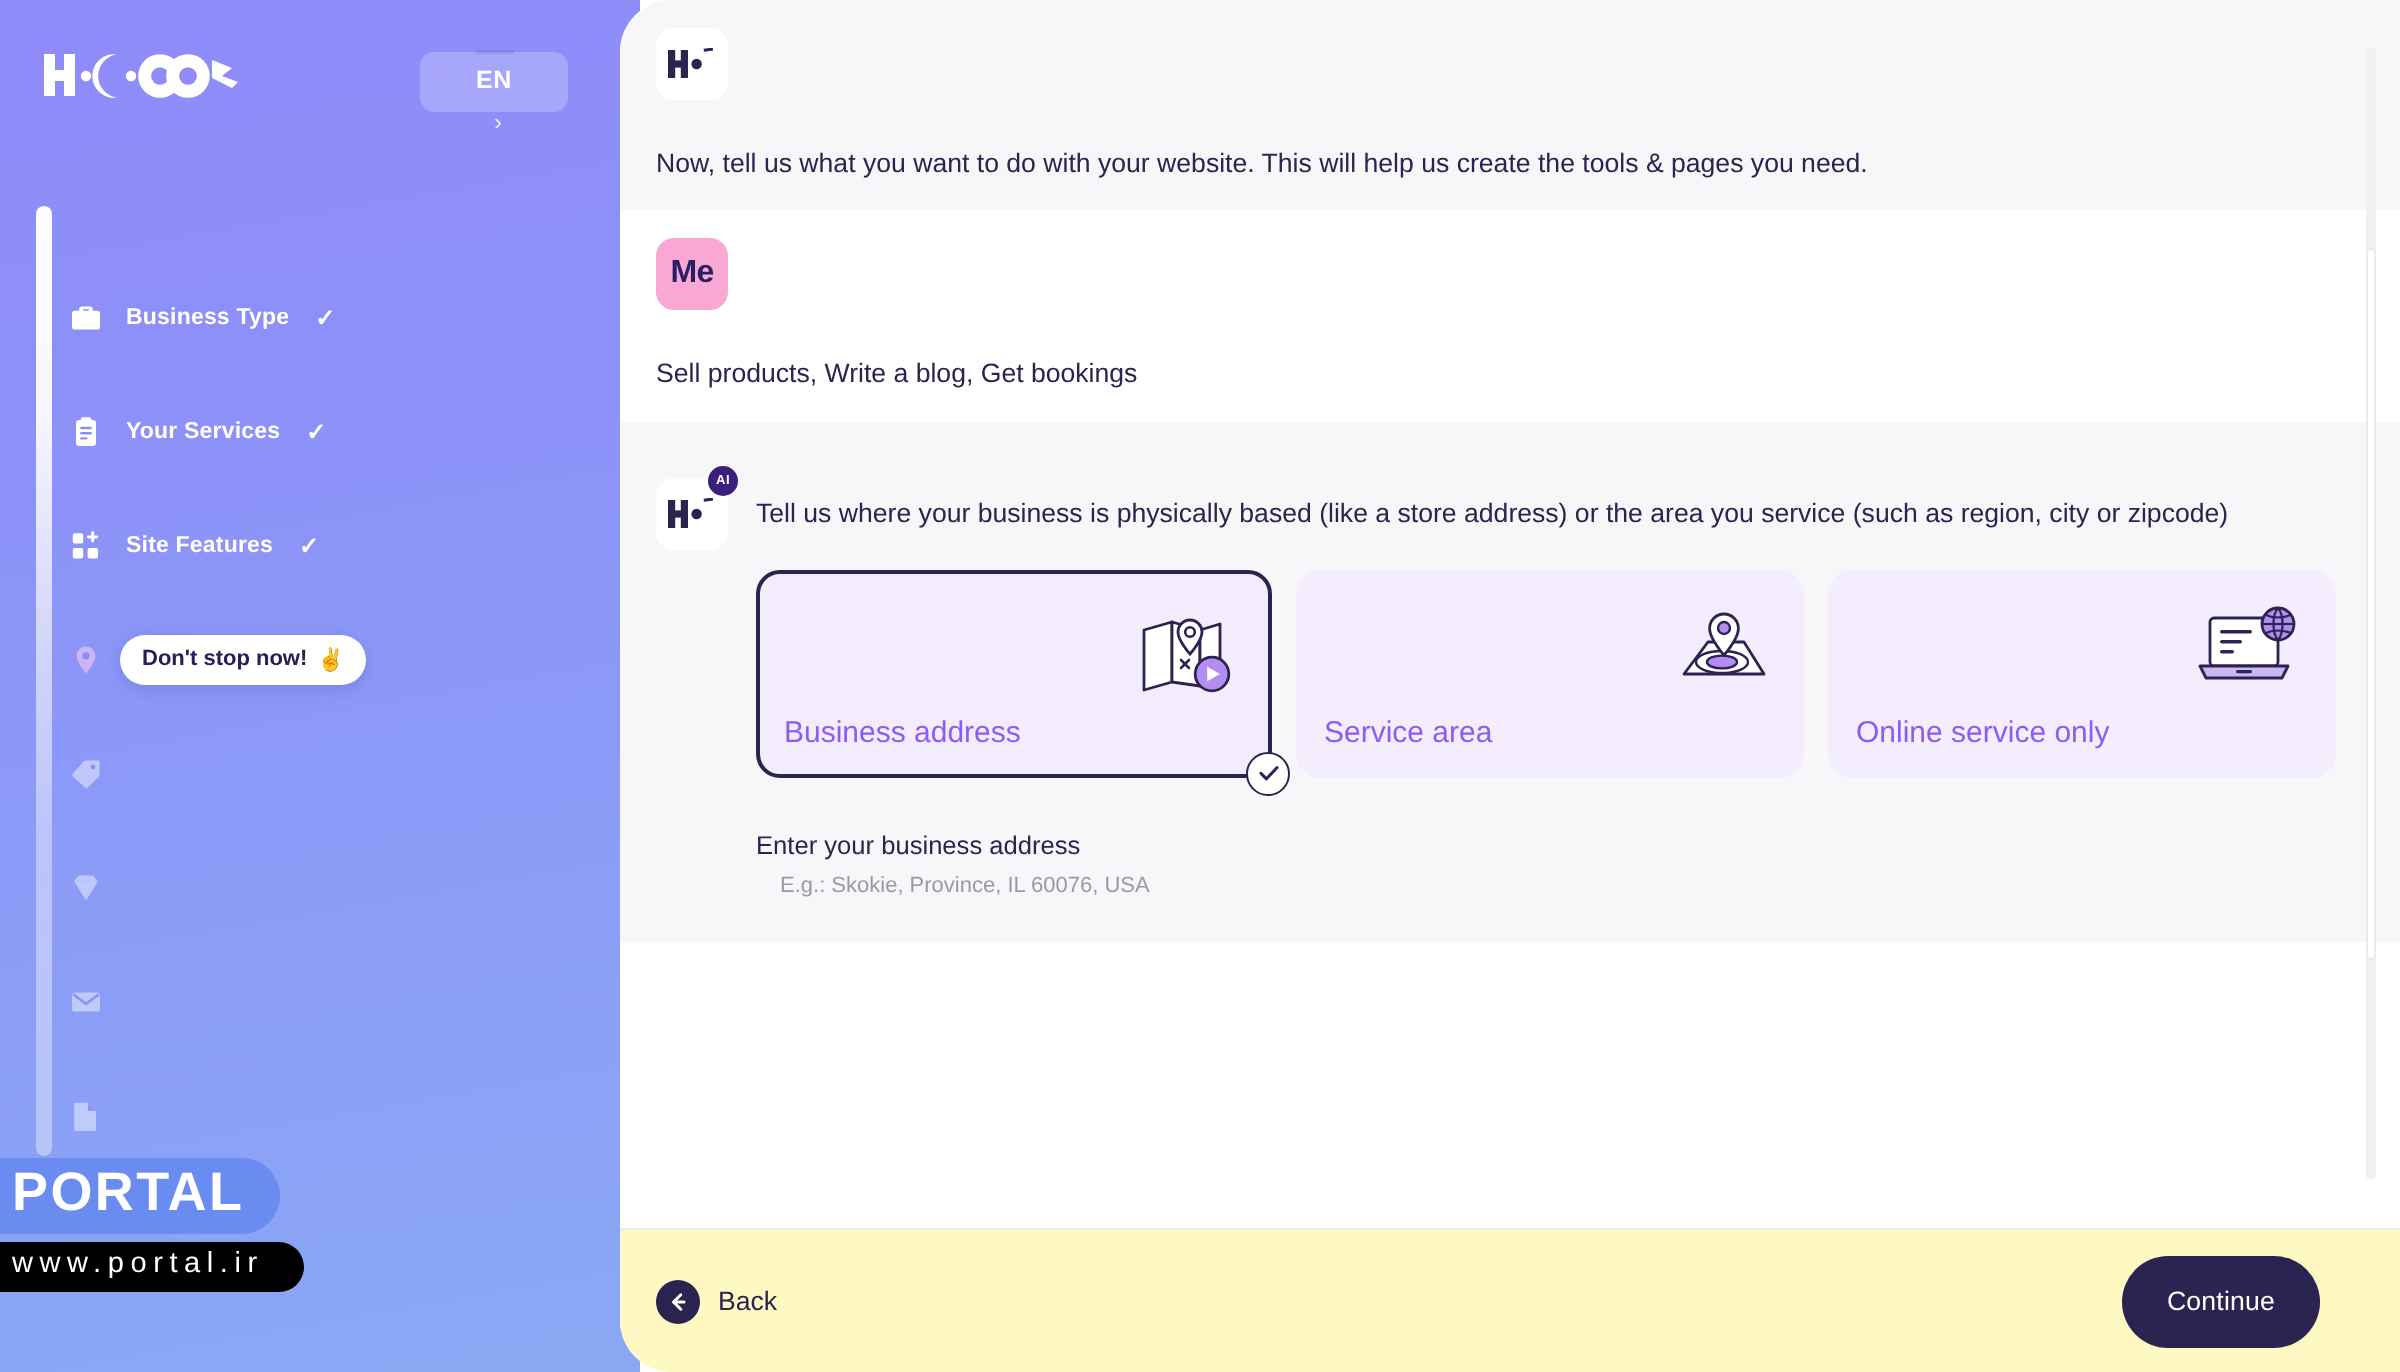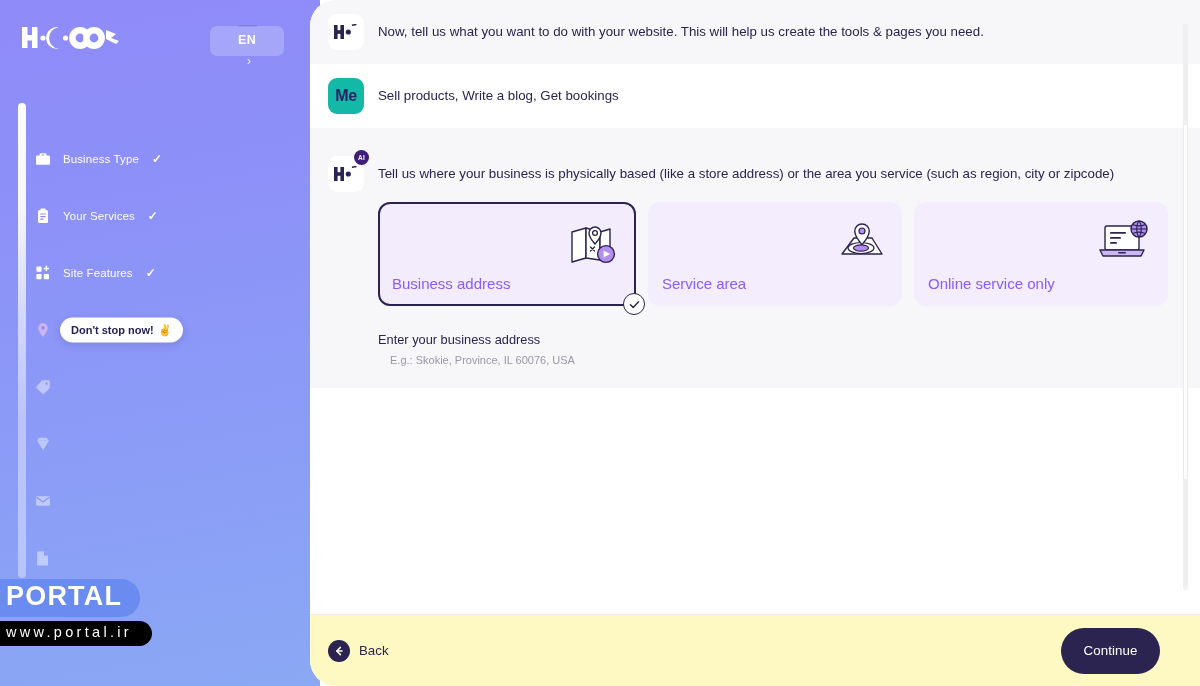--- a/index.html
+++ b/index.html
@@ -57,21 +57,21 @@
                 rgba(255,255,255,.62) 45%, rgba(255,255,255,.42) 66%, rgba(255,255,255,.38) 100%);
   }
 
   #steps { position: absolute; left: 34px; top: 130px; width: 250px; }
   .step {
     height: 57px; display: flex; align-items: center; gap: 11px;
     cursor: pointer; position: relative;
   }
   .step .step-ico { width: 18px; height: 18px; display: flex; align-items: center; justify-content: center; flex: 0 0 18px; }
   .step .step-label {
-    color: #ffffff; font-size: 11.5px; font-weight: 400; letter-spacing: .1px; white-space: nowrap;
+    color: #ffffff; font-size: 11.5px; font-weight: 700; letter-spacing: .1px; white-space: nowrap;
   }
   .step .step-check { color: #ffffff; font-size: 12px; margin-left: 2px; font-weight: 700; }
   .step.muted { height: 57px; }
   .step.muted .step-ico { opacity: .45; }
 
   .tooltip {
     position: absolute; left: 26px; top: 50%; transform: translateY(-50%);
     background: #ffffff; color: #25205a;
     font-size: 11px; font-weight: 600;
     padding: 6px 11px; border-radius: 14px;
@@ -102,31 +102,31 @@
   
   #panel {
     position: absolute; left: 310px; top: 0; width: 890px; height: 686px;
     background: #ffffff;
     border-top-left-radius: 26px; border-bottom-left-radius: 26px;
     overflow: hidden;
     display: flex; flex-direction: column;
   }
   #scroll-area { position: relative; flex: 1 1 auto; overflow: hidden; }
 
-  .msg { display: flex; align-items: flex-start; gap: 14px; padding: 14px 32px 14px 18px; }
+  .msg { display: flex; align-items: flex-start; gap: 14px; padding: 14px 32px 14px 18px; flex-direction: column; }
   .msg.ai { background: #f7f7f9; }
   .msg.me { background: #ffffff; }
   .msg.block { background: #f7f7f9; padding-bottom: 22px; }
   .avatar {
     position: relative; flex: 0 0 36px;
     width: 36px; height: 36px; border-radius: 9px;
     display: flex; align-items: center; justify-content: center;
   }
   .avatar.ai { background: #ffffff; }
-  .avatar.me { background: #14b8a6; }
+  .avatar.me { background: #f9a8d4; }
   .avatar .me-text { color: #2a1f63; font-size: 16px; font-weight: 700; letter-spacing: -.4px; }
   .ai-badge {
     position: absolute; right: -5px; top: -6px;
     width: 15px; height: 15px; border-radius: 50%;
     background: #3b1f7a; color: #ffffff;
     font-size: 6.5px; font-weight: 700;
     display: flex; align-items: center; justify-content: center;
     letter-spacing: .2px;
   }
   .msg-text { color: #2b2350; font-size: 13.3px; line-height: 1.45; padding-top: 8px; }

